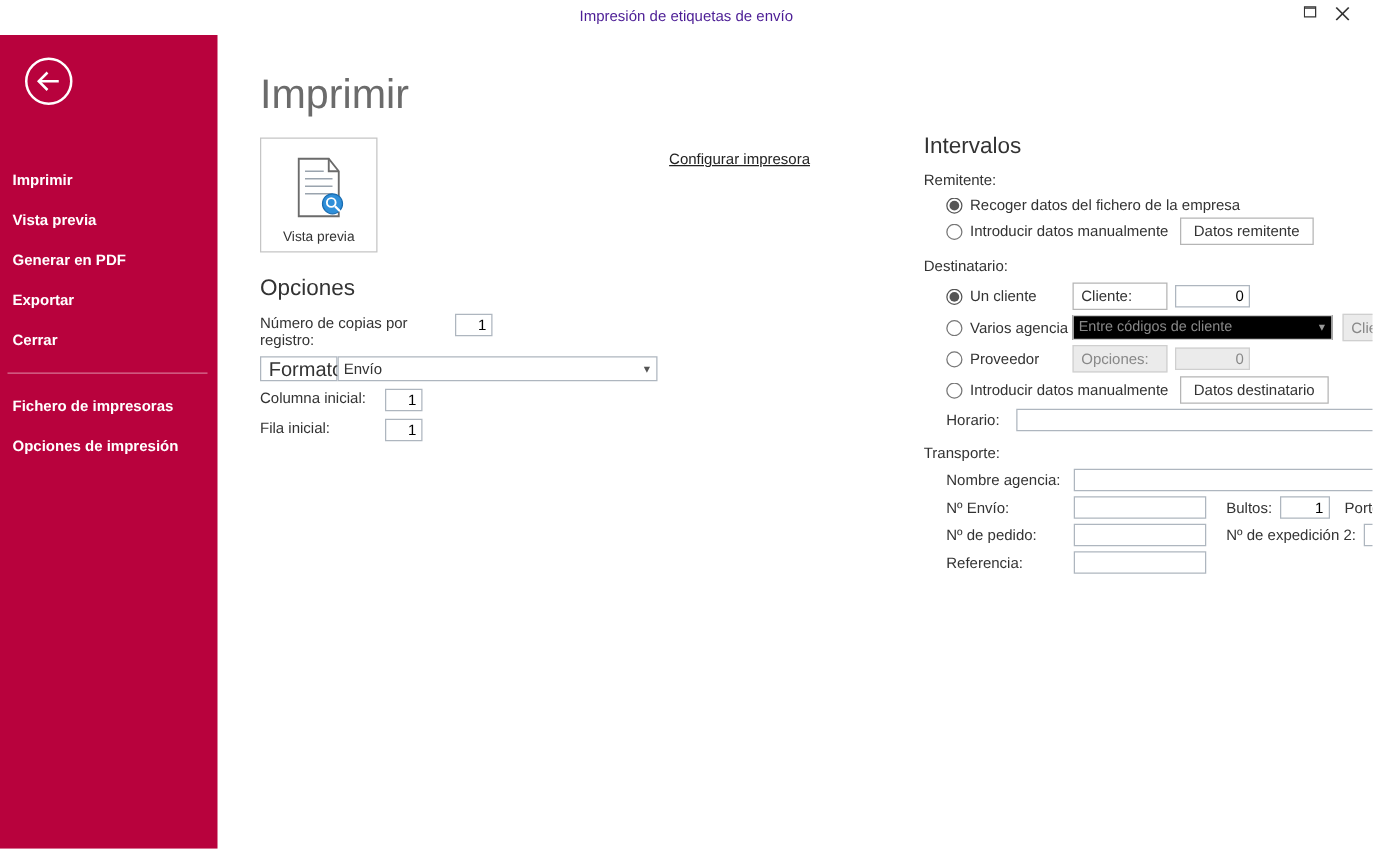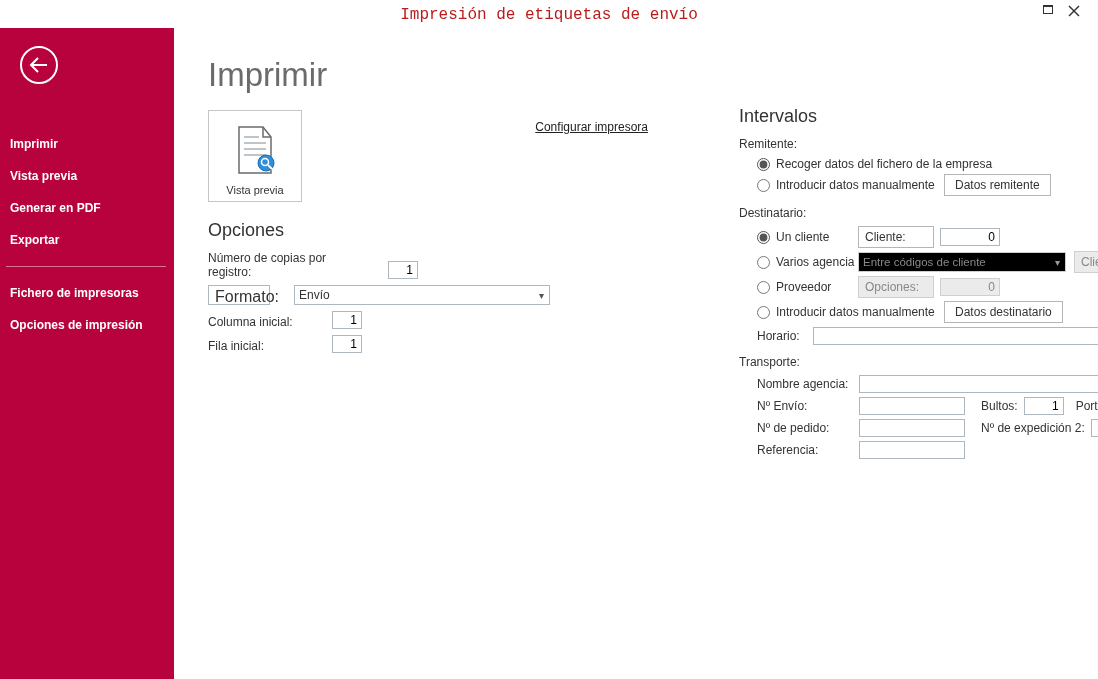--- a/index.html
+++ b/index.html
@@ -1,18 +1,18 @@
 <!DOCTYPE html>
 <html><head>
 <meta charset="utf-8">
 <style>
   * { box-sizing: border-box; font-family: "Segoe UI", Arial, sans-serif; }
   body { margin:0; padding:0; width:1098px; height:679px; background:#fff; overflow:hidden; font-size:12px; color:#333; }
   .titlebar { height:28px; position:relative; background:#fff; }
-  .titlebar .title { position:absolute; left:0; right:0; top:6px; text-align:center; font-size:16px; color:#b91c1c;font-family:Liberation Mono, monospace; }
+  .titlebar .title { position:absolute; left:0; right:0; top:6px; text-align:center; font-size:12px; color:#4c1d95; }
   .titlebar .winbtn { position:absolute; top:4px; width:20px; height:16px; text-align:center; cursor:default; color:#333; }
   .titlebar .btn-max { right:40px; font-size:12px; }
   .titlebar .btn-close { right:14px; font-size:14px; }
   .main { display:flex; height:651px; }
   .sidebar { width:174px; background:#b8023d; color:#fff; padding-top:18px; position:relative; }
   .back-circle { width:38px; height:38px; border:2px solid #fff; border-radius:50%; margin-left:20px; display:flex; align-items:center; justify-content:center; cursor:pointer; }
   .back-circle svg { width:24px; height:24px; }
   .nav { margin-top:44px; }
   .nav-item { padding:9px 10px 9px 10px; font-size:12px; cursor:pointer; }
   .nav-item.bold { font-weight:bold; }
@@ -22,21 +22,21 @@
   .toprow { display:flex; align-items:flex-start; gap:14px; }
   .preview-tile { border:1px solid #c5c5c5; width:94px; height:92px; display:flex; flex-direction:column; align-items:center; justify-content:flex-end; padding-bottom:5px; cursor:pointer; }
   .preview-tile .icon { margin-top:4px; }
   .preview-tile .lbl { font-size:11px; color:#333; margin-top:6px; }
   .printer-select { border:1px solid #c5c5c5; height:45px; width:224px; display:flex; align-items:center; padding:0 8px; cursor:pointer; margin-top:24px; position:relative; }
   .printer-select .picon { margin-right:8px; }
   .printer-select .ptxt { font-size:12px; color:#333; }
   .printer-select .caret { position:absolute; right:8px; top:16px; color:#555; font-size:9px; }
   .config-link { font-size:12px; color:#222; text-decoration:underline; margin:10px 0 0 0; display:block; width:332px; text-align:right; cursor:pointer; }
   h2.section { font-size:18px; font-weight:normal; color:#333; margin:18px 0 10px 0; }
-  .opt-row { display:flex; align-items:flex-end; margin-bottom:6px; font-size:12px;gap:24px; }
+  .opt-row { display:flex; align-items:flex-start; margin-bottom:6px; font-size:12px; }
   .opt-row label { width:156px; color:#333; }
   .numbox { border:1px solid #aeb6bf; height:18px; width:30px; text-align:right; padding:0 4px; font-size:12px; }
   .formato-label-box { border:1px solid #aeb6bf; height:20px; width:62px; padding:2px 6px; font-size:16px; }
   .formato-select { border:1px solid #aeb6bf; height:20px; width:256px; padding:0 4px; font-size:12px; position:relative; display:flex; align-items:center; cursor:pointer; background:#fff;}
   .formato-select::after { content:"▾"; position:absolute; right:5px; font-size:10px; color:#555; }
   .right-col { position:absolute; left:565px; top:78px; width:516px; }
   .sub-label { font-size:12px; color:#333; margin:10px 0 6px 0; display:block; }
   .radio-row { display:flex; align-items:center; margin:3px 0 3px 18px; font-size:12px; }
   .radio-row input[type=radio] { margin:0 6px 0 0; accent-color:#555; }
   .radio-row .rlbl { width:168px; }
@@ -76,20 +76,21 @@
       <svg viewBox="0 0 24 24">
           <line x1="4" y1="12" x2="20" y2="12" stroke="#fff" stroke-width="2"></line>
           <polyline points="11,5 4,12 11,19" fill="none" stroke="#fff" stroke-width="2"></polyline>
         </svg>
     </div>
     <div class="nav">
       <div class="nav-item bold">Imprimir</div>
       <div class="nav-item bold">Vista previa</div>
       <div class="nav-item bold">Generar en PDF</div>
       <div class="nav-item bold">Exportar</div>
+      <div class="nav-item bold">Cerrar</div>
       <div class="nav-sep"></div>
       <div class="nav-item bold">Fichero de impresoras</div>
       <div class="nav-item bold">Opciones de impresión</div>
     </div>
   </div>
 
   <div class="content">
     <h1 class="page-title">Imprimir</h1>
 
     <div class="toprow">

